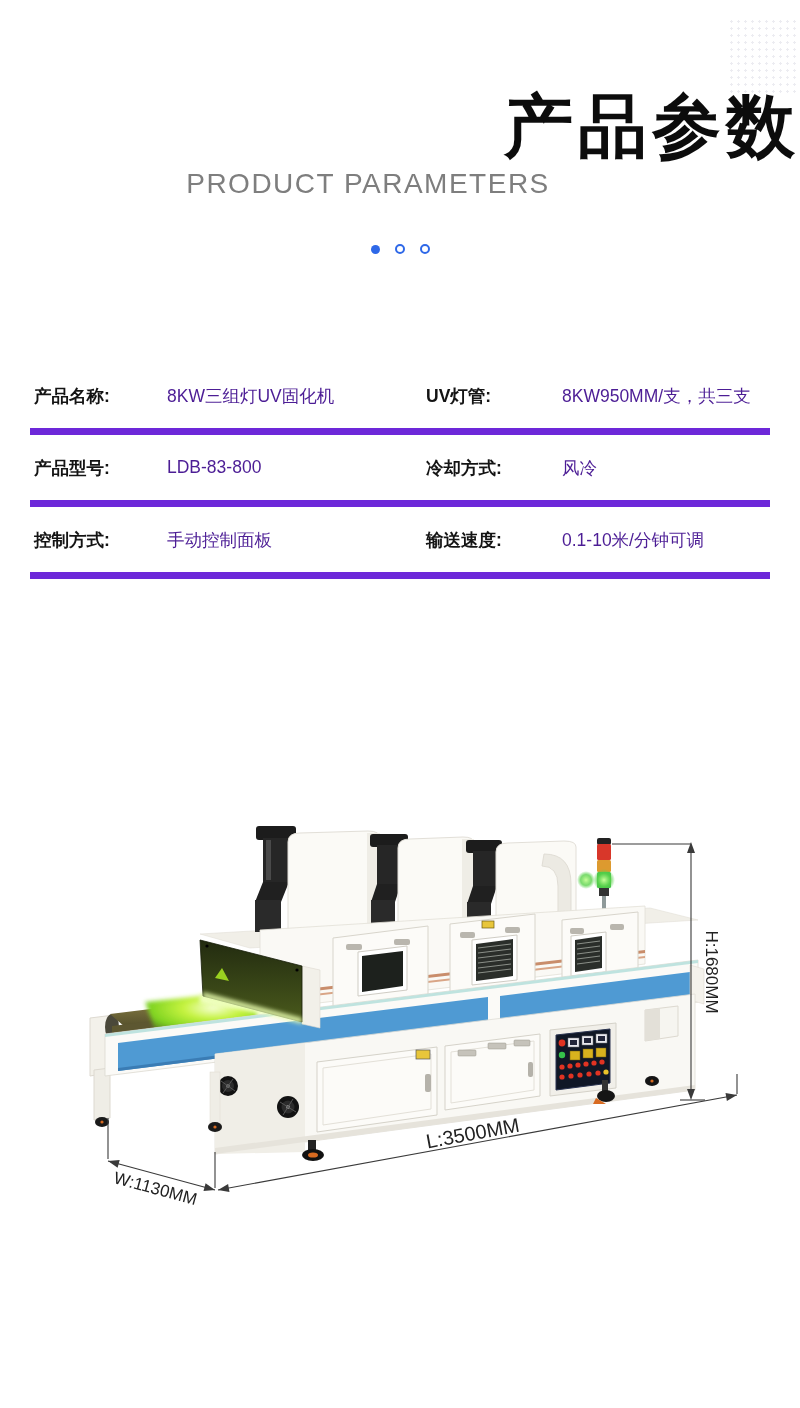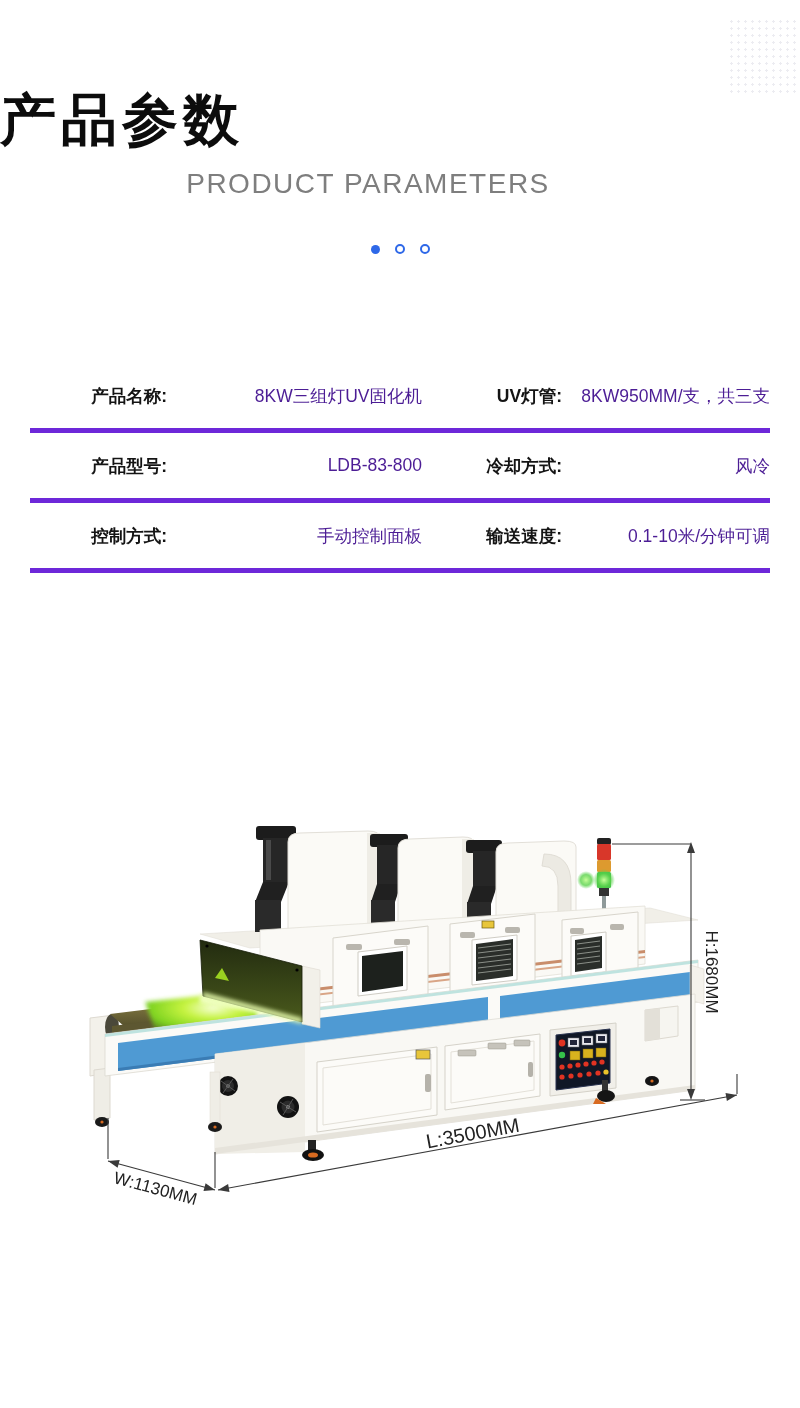--- a/index.html
+++ b/index.html
@@ -8,41 +8,41 @@
     font-family:"Liberation Sans","DejaVu Sans",sans-serif;color:#111;
     overflow:hidden;
   }
   
   .halftone{
     position:absolute;top:18px;right:0;width:72px;height:78px;
     background-image:radial-gradient(circle,#dcdde6 1.2px,transparent 1.3px);
     background-size:7px 7px;opacity:.55;
   }
   .title{
-    position:absolute;top:92px;left:0;width:800px;text-align:left;
-    font-size:56px;font-weight:900;letter-spacing:5px;color:#0c0c0c;line-height:1;
+    position:absolute;top:92px;left:0;width:800px;text-align:right;
+    font-size:69px;font-weight:900;letter-spacing:5px;color:#0c0c0c;line-height:1;
   }
   .subtitle{
     position:absolute;top:170px;left:0;width:736px;text-align:center;
     font-size:28px;font-weight:300;letter-spacing:1.5px;color:#7e7e7e;line-height:1;
   }
   .dots{
     position:absolute;top:242px;left:0;width:800px;height:14px;
     display:flex;justify-content:center;align-items:center;gap:15px;
   }
   .dot{width:9px;height:9px;border-radius:50%;box-sizing:border-box;}
   .dot.active{background:#2e68e8;}
   .dot.inactive{border:2px solid #2e68e8;background:transparent;width:10px;height:10px;}
   
   .spec-table{
     position:absolute;left:30px;top:363px;width:740px;
   }
   .spec-row{
     display:grid;grid-template-columns:137px 255px 140px 1fr;
-    align-items:center;height:65px;border-bottom:5px solid #6d28d9;text-align:right;
+    align-items:center;height:65px;border-bottom:7px solid #6d28d9;
   }
   .spec-label{font-size:17.5px;font-weight:700;color:#141414;padding-left:4px;}
   .spec-value{font-size:17.5px;font-weight:400;color:#4c1d95;}
   sup{font-size:11px;}
   
   .machine{position:absolute;left:50px;top:822px;width:700px;height:400px;}
   .dim-text{font-size:17px;fill:#222;font-family:"Liberation Sans","DejaVu Sans",sans-serif;}
   .dim-text-l{font-size:20px;fill:#222;font-family:"Liberation Sans","DejaVu Sans",sans-serif;}
   .dline{stroke:#3a3a3a;stroke-width:1.1;fill:none;}
   .arrow{fill:#3a3a3a;}

